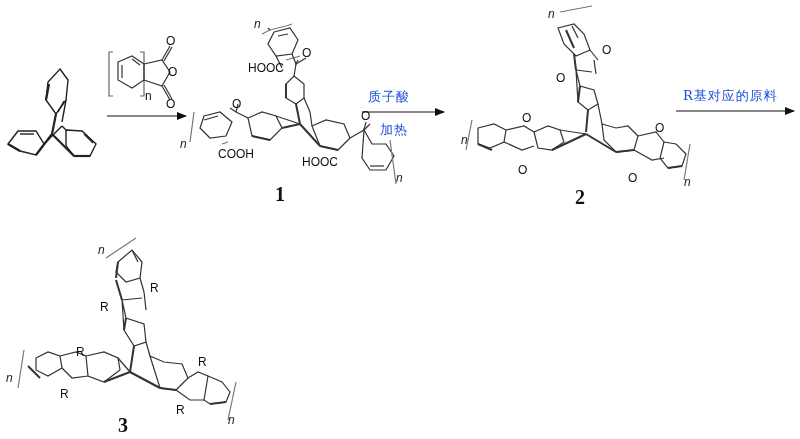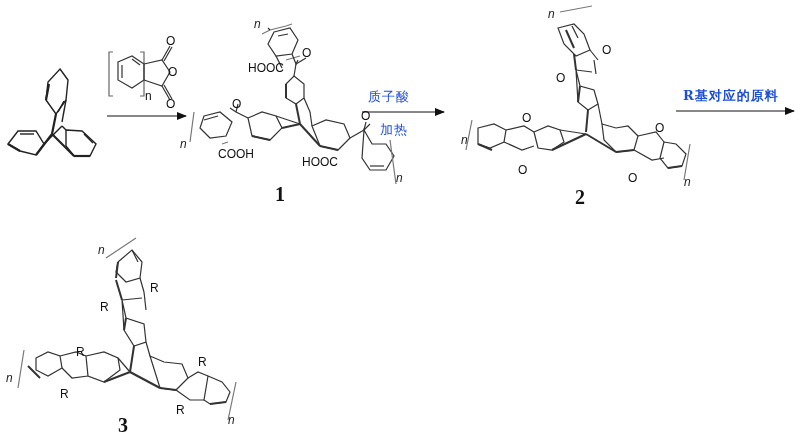--- a/index.html
+++ b/index.html
@@ -196,17 +196,17 @@
   <text x="60" y="398" class="atom">R</text>
   <text x="198" y="366" class="atom">R</text>
   <text x="176" y="414" class="atom">R</text>
   <text x="98" y="254" class="nlab">n</text>
   <text x="6" y="382" class="nlab">n</text>
   <text x="228" y="424" class="nlab">n</text>
 </svg>
 
 <div class="cond" style="left:368px; top:88px;">质子酸</div>
 <div class="cond" style="left:380px; top:121px;font-family:Liberation Mono, monospace;">加热</div>
-<div class="cond" style="left:683px; top:87px;font-weight:bold;">R基对应的原料</div>
+<div class="cond" style="left:683px; top:87px;">R基对应的原料</div>
 
 <div class="cmpd-label" style="left:275px; top:183px;">1</div>
 <div class="cmpd-label" style="left:575px; top:186px;">2</div>
 <div class="cmpd-label" style="left:118px; top:414px;">3</div>
 
 </body></html>

